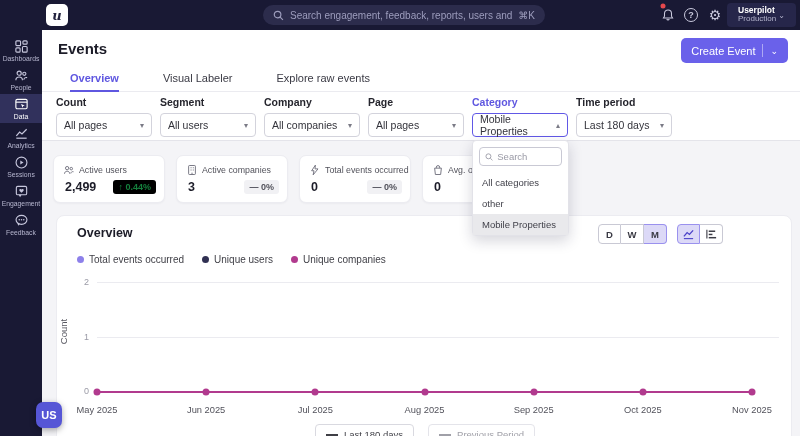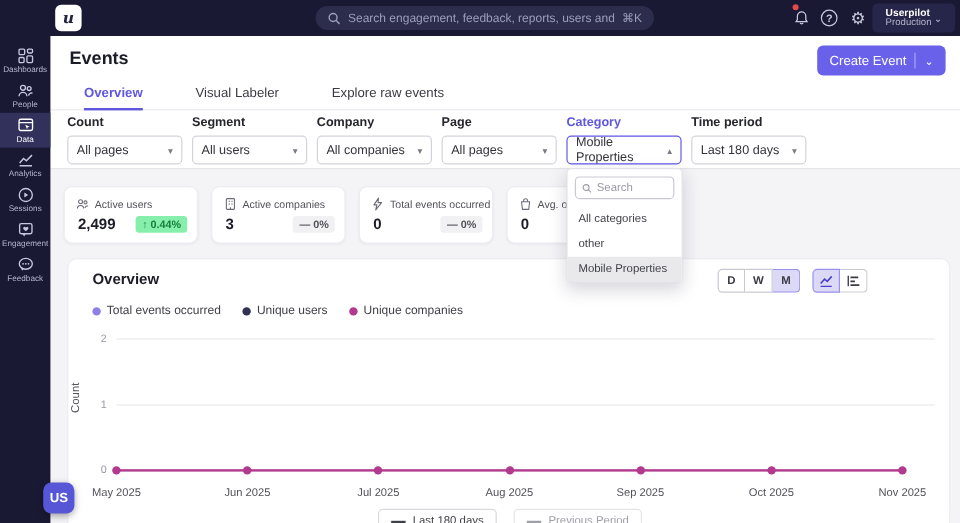--- a/index.html
+++ b/index.html
@@ -70,21 +70,21 @@
   .dd-opt.selected { background:#e9e9ec; }
 
   
   .card { position:absolute; top:125px; width:112px; height:48px; background:#fff; border:1px solid #ececf1; border-radius:7px;
           box-shadow:0 1px 2px rgba(20,20,40,.04); overflow:hidden; }
   .card .row1 { display:flex; align-items:center; gap:4px; padding:8px 0 0 9px; }
   .card .clabel { font-size:8.8px; color:#52525b; white-space:nowrap; }
   .card .row2 { display:flex; align-items:center; justify-content:space-between; padding:4px 8px 0 11px; }
   .card .cvalue { font-size:12.5px; font-weight:bold; color:#1c1c28; }
   .badge { font-size:9px; font-weight:bold; border-radius:3px; padding:2px 5px; white-space:nowrap; }
-  .badge.up { background:#86efac; color:#15803d; }
+  .badge.up { background:#000000; color:#15803d; }
   .badge.flat { background:#f1f1f4; color:#52525b; }
 
   
   .chart-panel { position:absolute; left:14px; top:185px; width:736px; height:260px; background:#fff; border:1px solid #ececf1; border-radius:8px; }
   .chart-title { position:absolute; left:20px; top:10px; font-size:12.5px; font-weight:bold; color:#1c1c28; }
   .seg-group { position:absolute; top:8px; display:flex; }
   .seg { width:23px; height:20px; border:1px solid #c9c9d4; background:#fff; font-size:9.5px; font-weight:bold; color:#3a3a44;
          display:flex; align-items:center; justify-content:center; cursor:pointer; }
   .seg:first-child { border-radius:4px 0 0 4px; }
   .seg:last-child { border-radius:0 4px 4px 0; }

